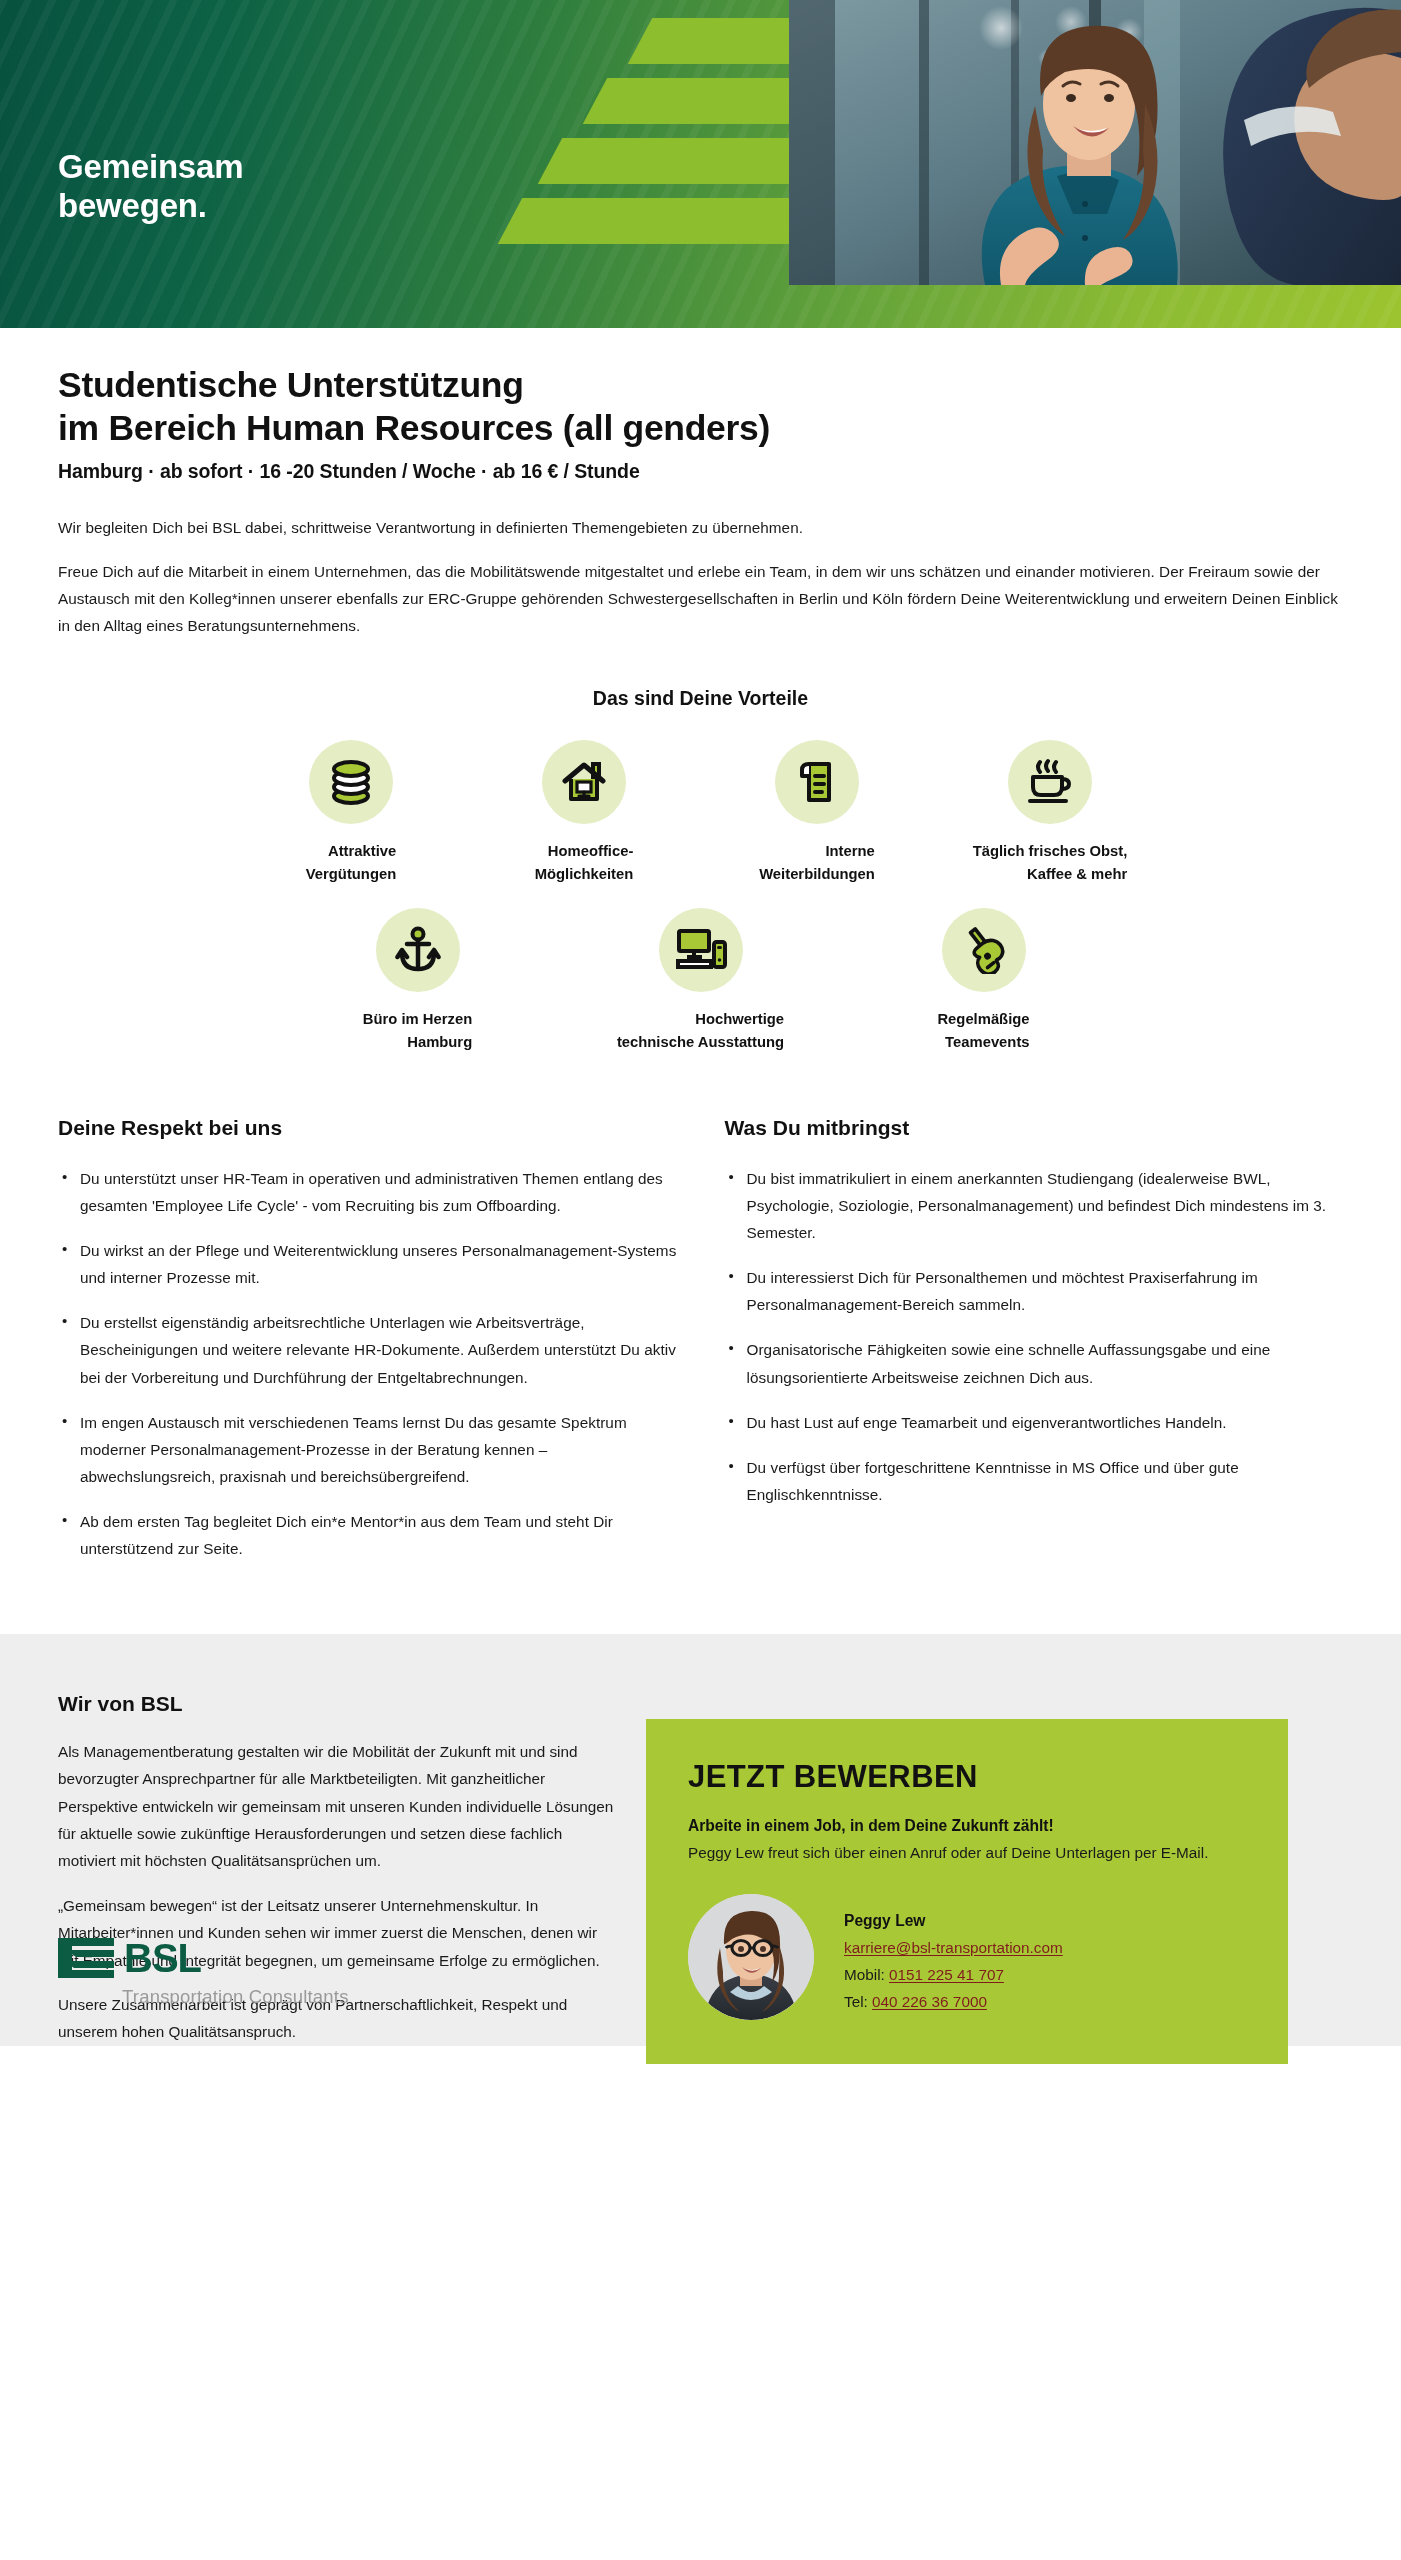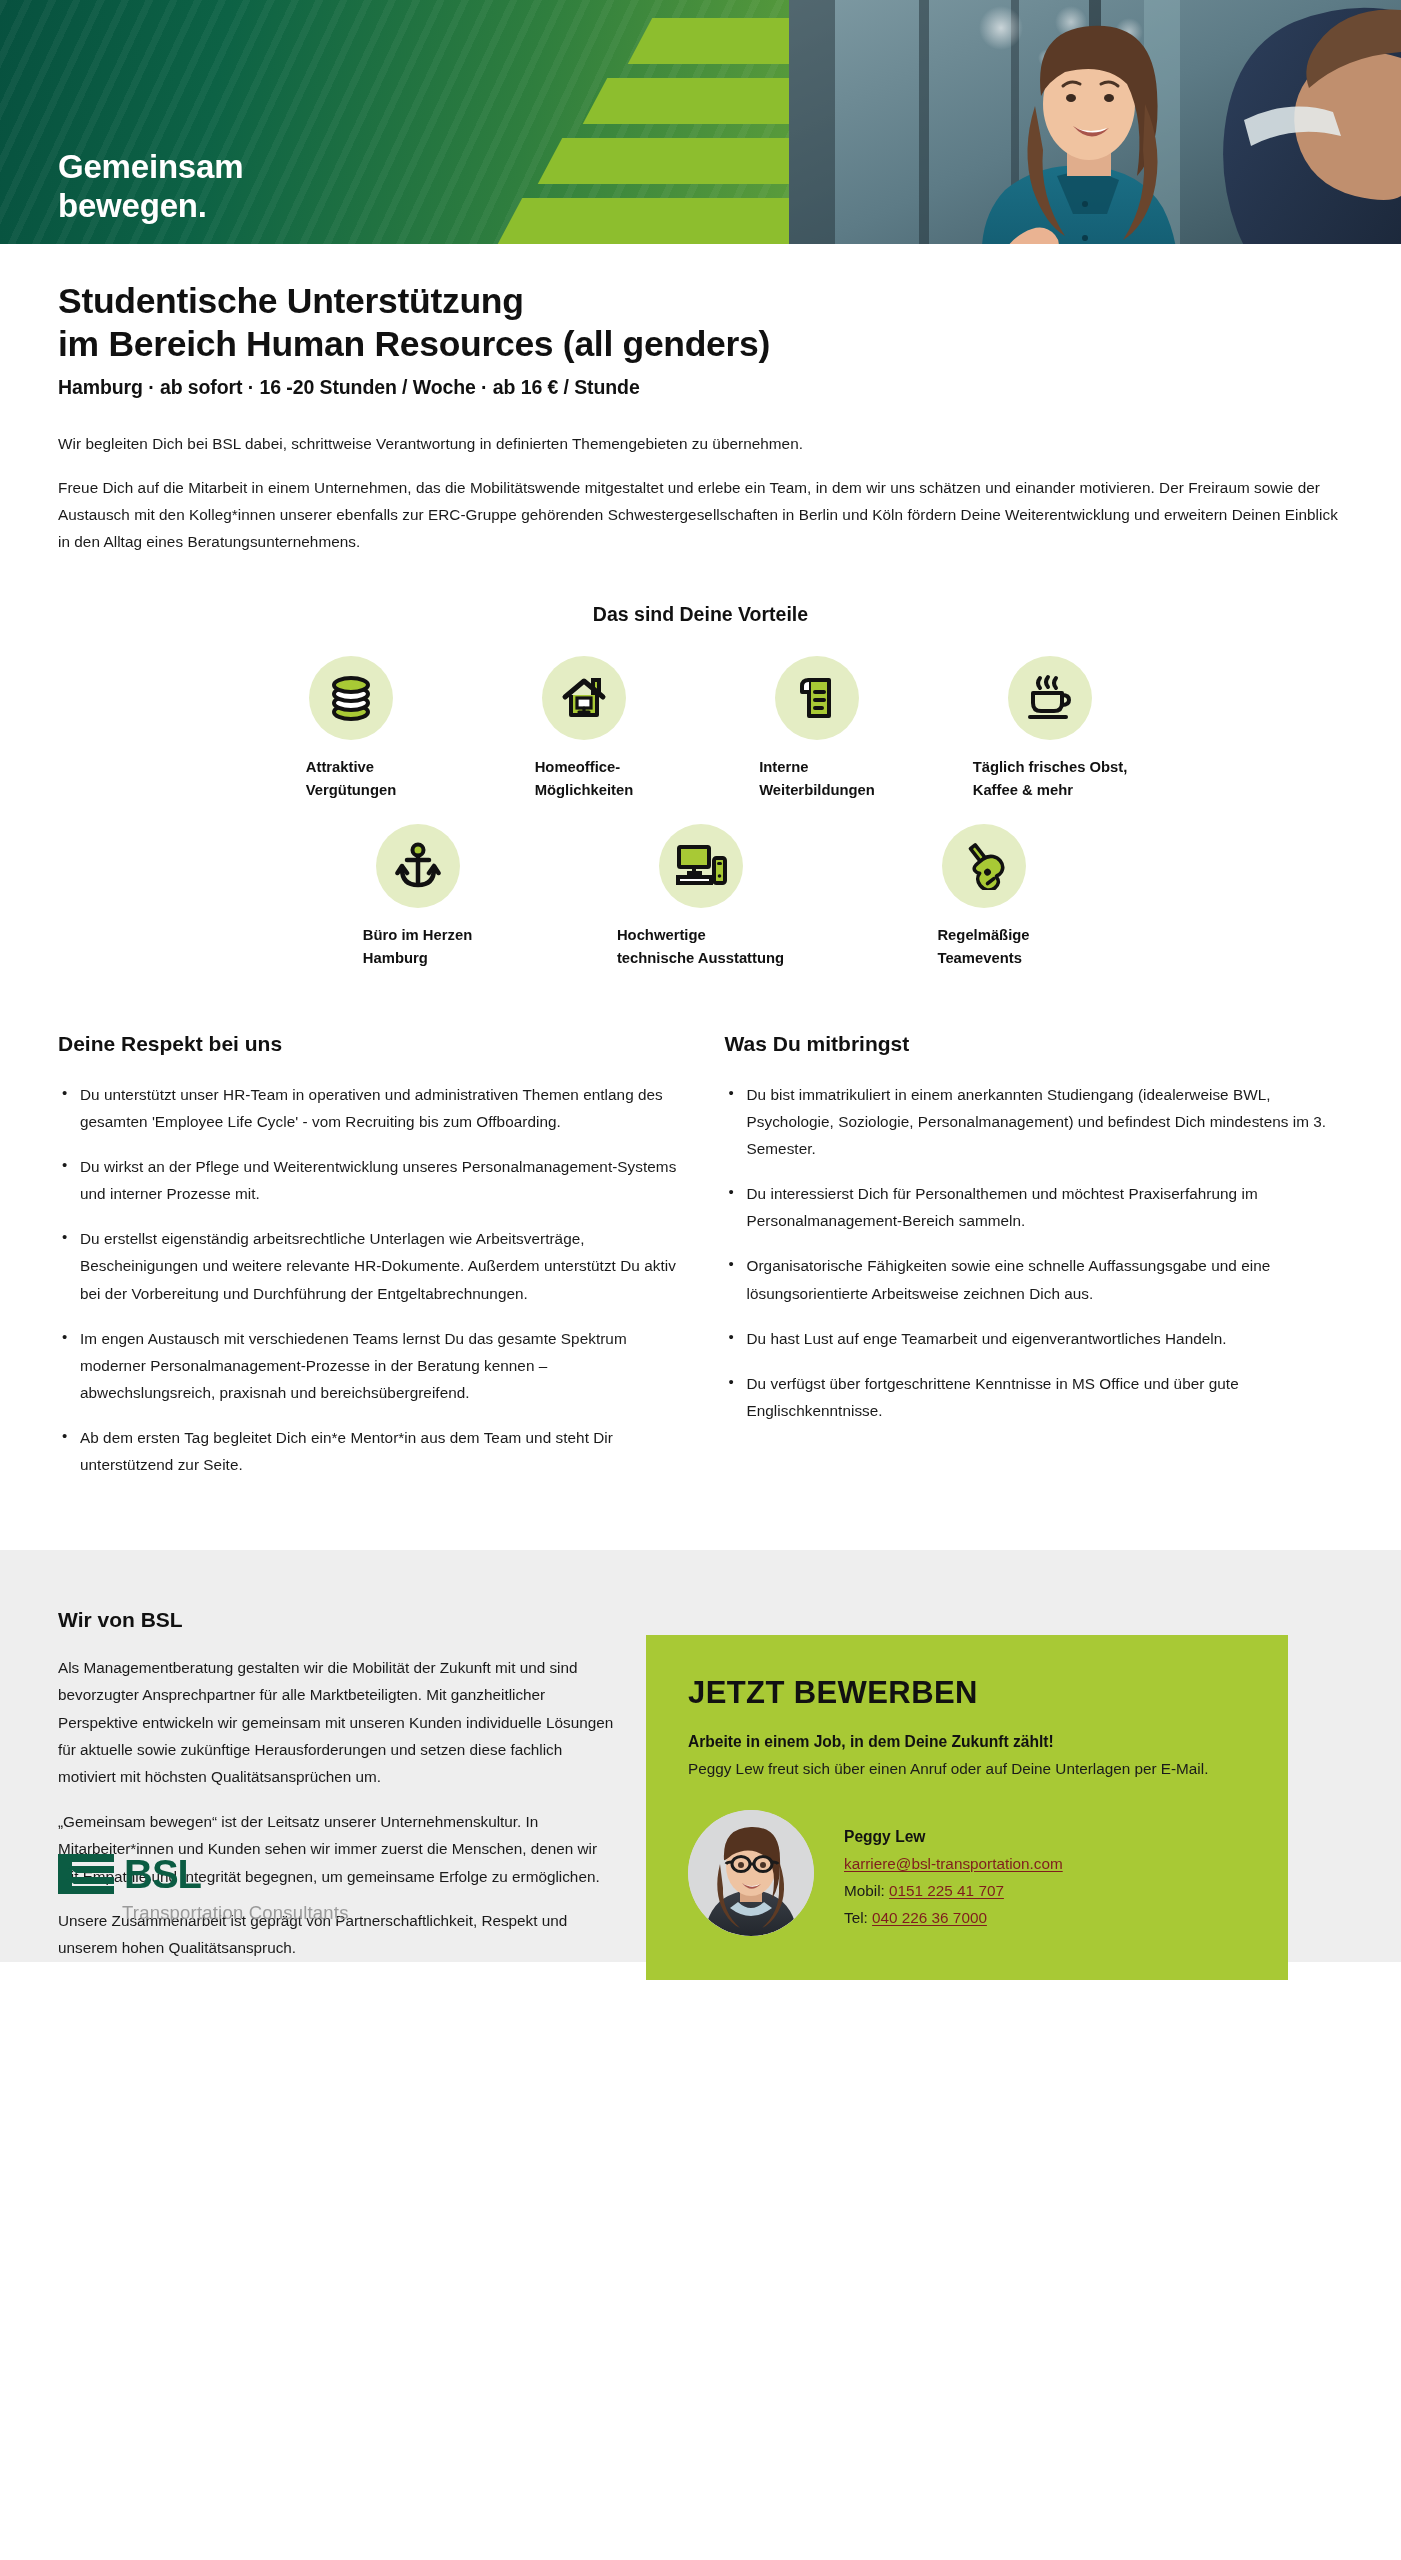--- a/index.html
+++ b/index.html
@@ -7,21 +7,21 @@
     width: 1401px;
     background: #ffffff;
     font-family: "Liberation Sans", sans-serif;
   }
   body { width: 1401px; height: 2560px; position: relative; overflow: hidden; }
 
   
   .header {
     position: relative;
     width: 1401px;
-    height: 244px;
+    height: 328px;
     overflow: hidden;
     background: linear-gradient(100deg, #07513f 0%, #0d6245 16%, #2f7e3e 38%, #64a33a 62%, #8cbb33 82%, #9cc42f 100%);
   }
   .header-stripes {
     position: absolute; inset: 0;
     background: repeating-linear-gradient(115deg,
       rgba(255,255,255,0.045) 0px, rgba(255,255,255,0.045) 7px,
       rgba(0,0,0,0.0) 7px, rgba(0,0,0,0.0) 22px);
     pointer-events: none;
   }
@@ -104,21 +104,21 @@
     justify-content: center;
     margin-top: 30px;
   }
   .benefit-row.row1 .benefit { width: 233px; }
   .benefit-row.row2 { margin-top: 22px; }
   .benefit-row.row2 .benefit { width: 283px; }
   .benefit {
     display: flex;
     flex-direction: column;
     align-items: center;
-    text-align: left;
+    text-align: right;
   }
   .benefit-circle {
     width: 84px; height: 84px;
     border-radius: 50%;
     background: #e4edc4;
     display: flex; align-items: center; justify-content: center;
   }
   .benefit-circle svg { display: block; }
   .benefit-label {
     margin-top: 16px;

